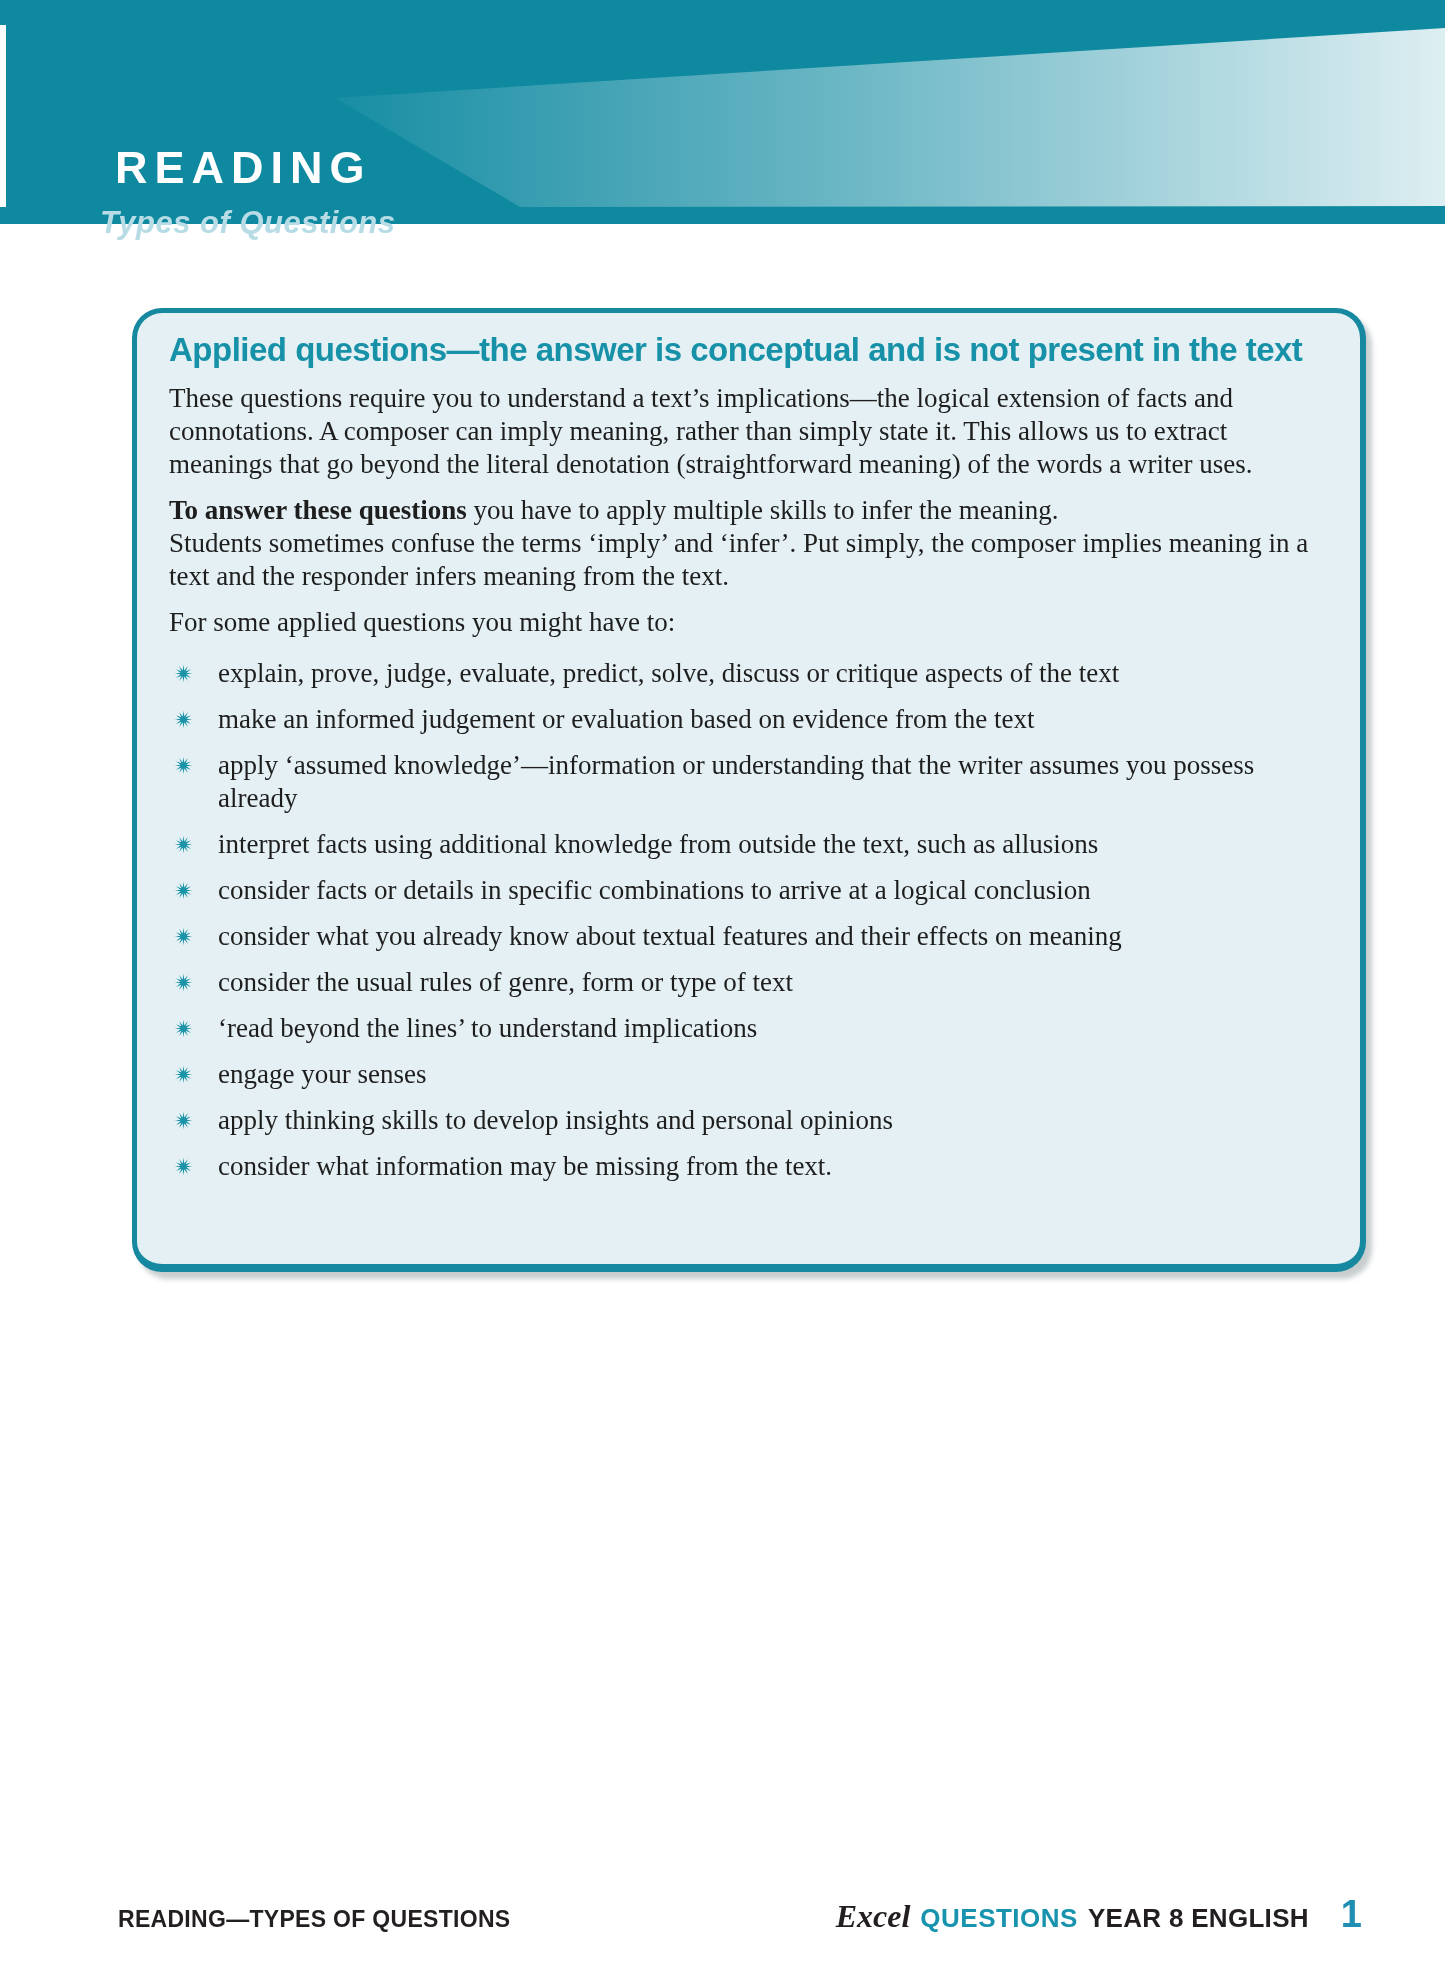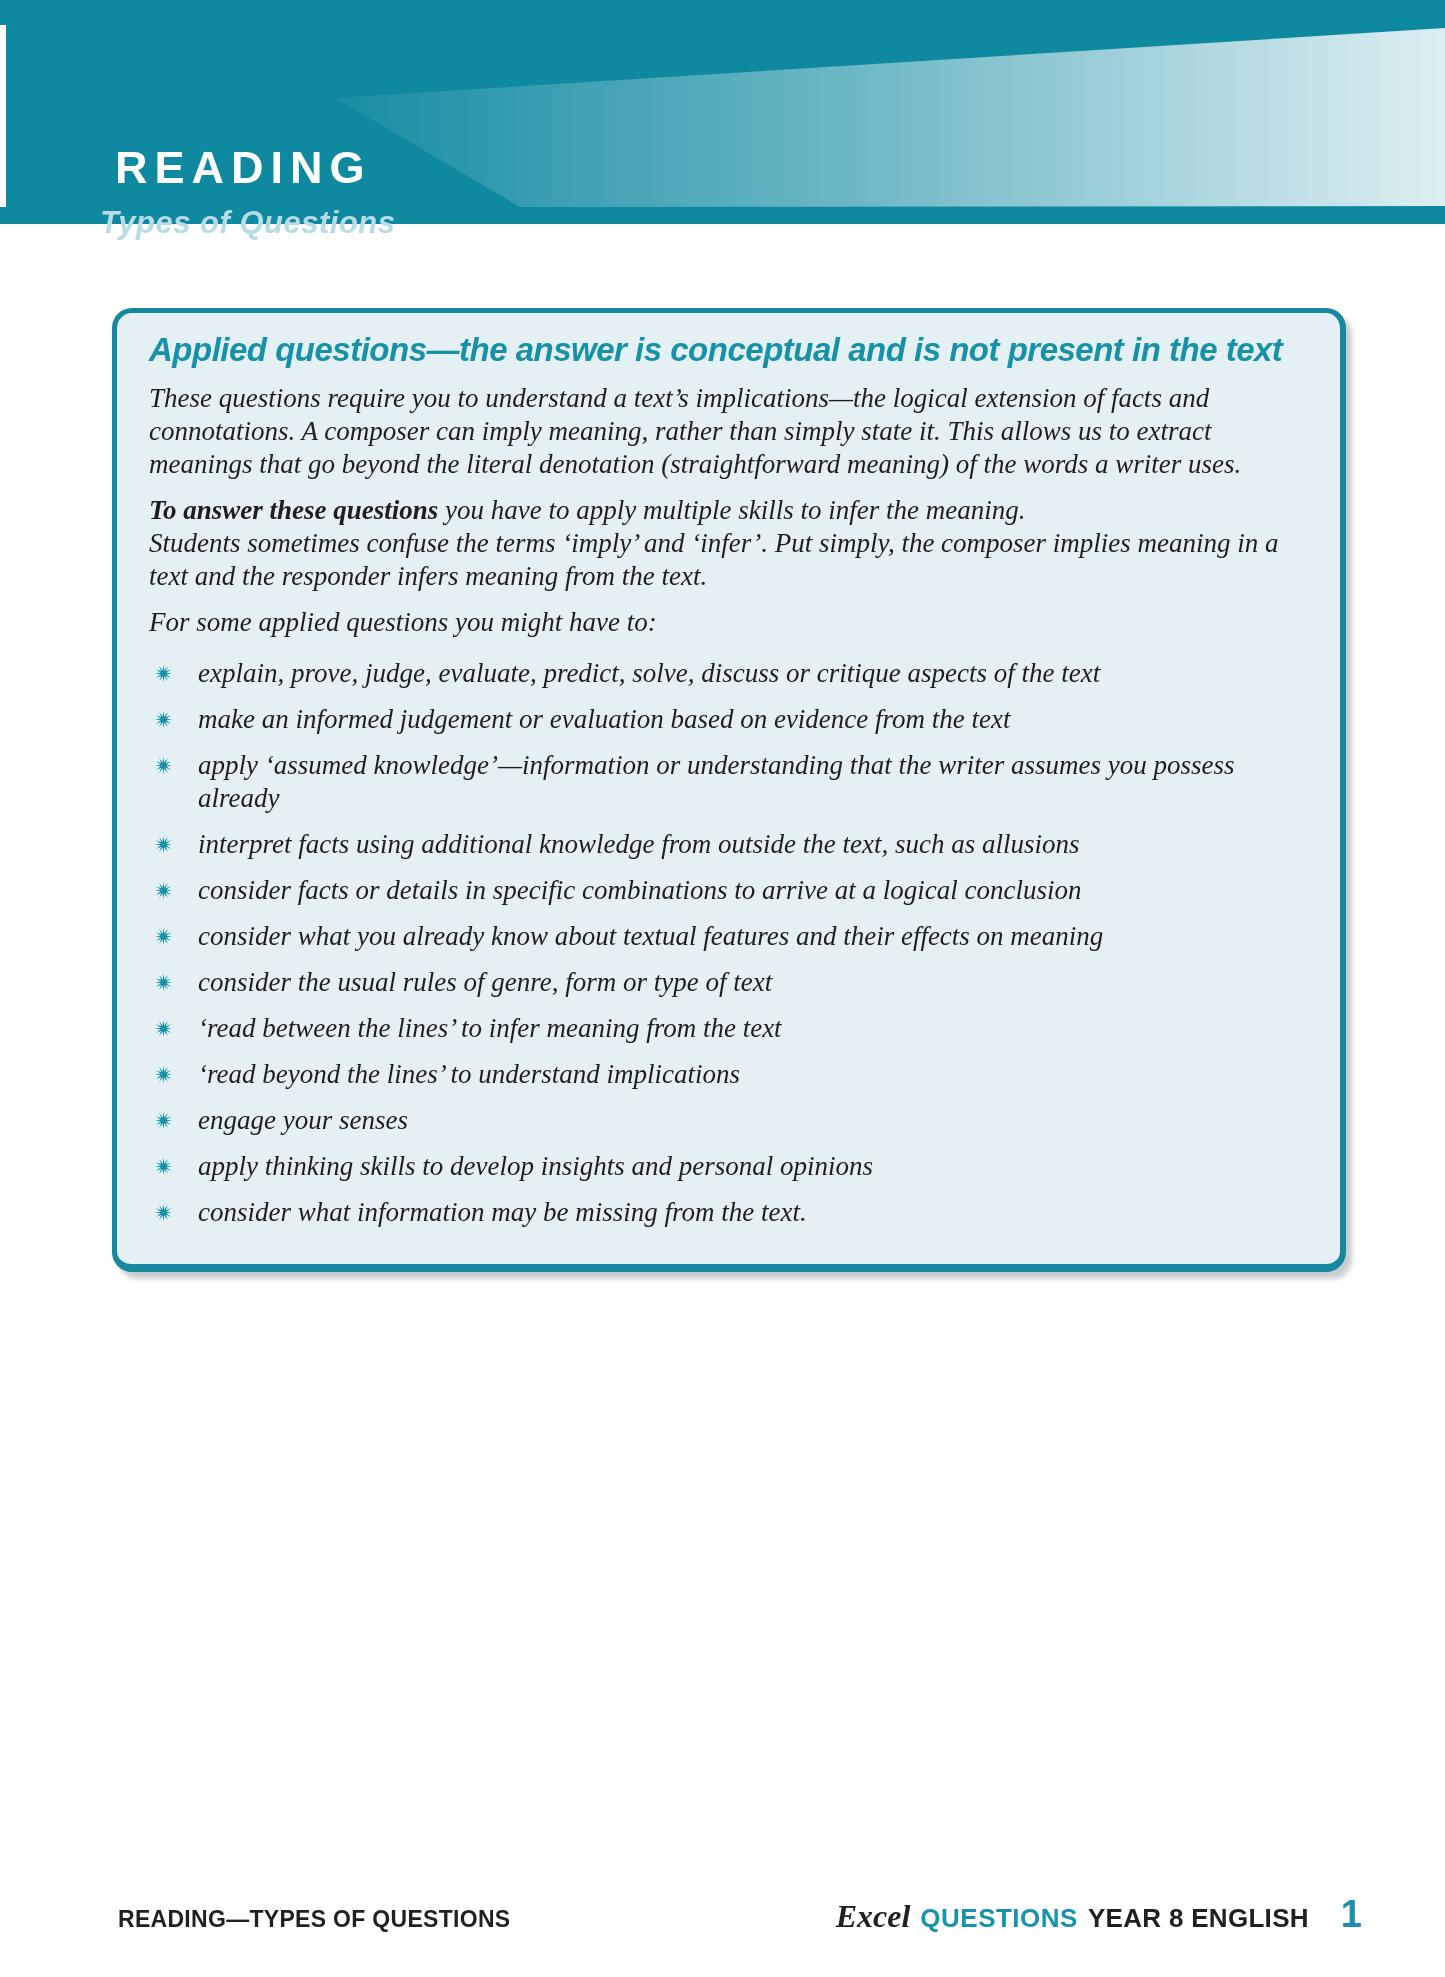--- a/index.html
+++ b/index.html
@@ -43,30 +43,29 @@
     font-weight: bold;
     font-style: italic;
     font-size: 31px;
     color: #b7dce6;
     letter-spacing: 0.5px;
   }
 
   
   .content-box {
     position: absolute;
-    left: 112px; top: 308px;
+    left: 132px; top: 308px;
     width: 1234px; height: 964px;
     background: #e4f0f3;
     border: 5px solid #1688a0;
     border-right-width: 6px;
     border-bottom-width: 8px;
-    border-radius: 20px;
+    border-radius: 30px;
     box-shadow: 6px 7px 5px rgba(110, 125, 132, 0.38);
     padding: 18px 30px 30px 32px;
-    font-style: italic;
   }
   .box-title {
     font-family: "Liberation Sans", sans-serif;
     font-weight: bold;
     font-size: 33px;
     letter-spacing: -0.5px;
     color: #1791a8;
     margin-bottom: 10px;
     white-space: nowrap;
   }
@@ -227,26 +226,20 @@
         <li class="bullet-item">
         <svg class="star" viewBox="0 0 24 24">
           <polygon fill="#1a93a9" points="22,12 15.4,12.9 20.7,17 14.5,14.5 17,20.7 12.9,15.4 12,22 11.1,15.4 7,20.7 9.5,14.5 3.3,17 8.6,12.9 2,12 8.6,11.1 3.3,7 9.5,9.5 7,3.3 11.1,8.6 12,2 12.9,8.6 17,3.3 14.5,9.5 20.7,7 15.4,11.1"></polygon>
         </svg>
         <span class="bullet-text">consider the usual rules of genre, form or type of text</span>
       </li>
         <li class="bullet-item">
         <svg class="star" viewBox="0 0 24 24">
           <polygon fill="#1a93a9" points="22,12 15.4,12.9 20.7,17 14.5,14.5 17,20.7 12.9,15.4 12,22 11.1,15.4 7,20.7 9.5,14.5 3.3,17 8.6,12.9 2,12 8.6,11.1 3.3,7 9.5,9.5 7,3.3 11.1,8.6 12,2 12.9,8.6 17,3.3 14.5,9.5 20.7,7 15.4,11.1"></polygon>
         </svg>
-        <span class="bullet-text">‘read between the lines’ to infer meaning from the text</span>
-      </li>
-        <li class="bullet-item">
-        <svg class="star" viewBox="0 0 24 24">
-          <polygon fill="#1a93a9" points="22,12 15.4,12.9 20.7,17 14.5,14.5 17,20.7 12.9,15.4 12,22 11.1,15.4 7,20.7 9.5,14.5 3.3,17 8.6,12.9 2,12 8.6,11.1 3.3,7 9.5,9.5 7,3.3 11.1,8.6 12,2 12.9,8.6 17,3.3 14.5,9.5 20.7,7 15.4,11.1"></polygon>
-        </svg>
         <span class="bullet-text">‘read beyond the lines’ to understand implications</span>
       </li>
         <li class="bullet-item">
         <svg class="star" viewBox="0 0 24 24">
           <polygon fill="#1a93a9" points="22,12 15.4,12.9 20.7,17 14.5,14.5 17,20.7 12.9,15.4 12,22 11.1,15.4 7,20.7 9.5,14.5 3.3,17 8.6,12.9 2,12 8.6,11.1 3.3,7 9.5,9.5 7,3.3 11.1,8.6 12,2 12.9,8.6 17,3.3 14.5,9.5 20.7,7 15.4,11.1"></polygon>
         </svg>
         <span class="bullet-text">engage your senses</span>
       </li>
         <li class="bullet-item">
         <svg class="star" viewBox="0 0 24 24">

